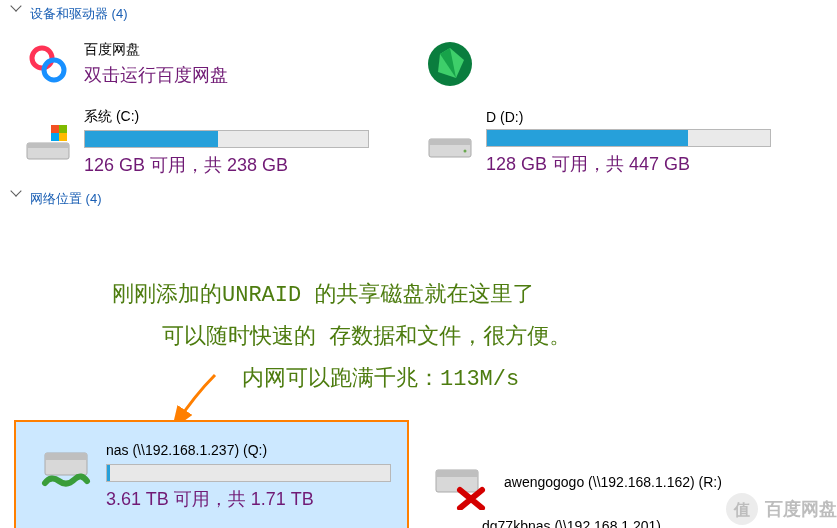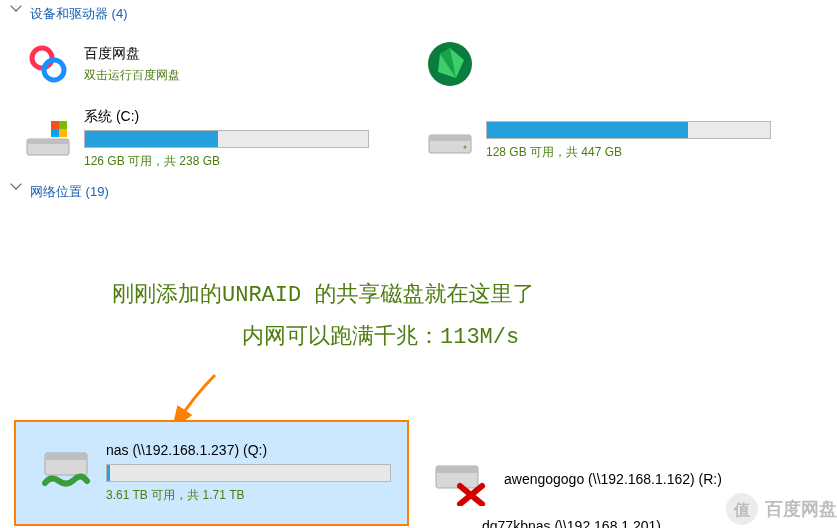--- a/index.html
+++ b/index.html
@@ -45,21 +45,21 @@
     .icon-box {
       width: 56px;
       height: 56px;
       display: flex;
       align-items: center;
       justify-content: center;
       flex-shrink: 0;
     }
     .item-text { flex: 1; }
     .item-title { color: #000; font-size: 14px; margin-bottom: 4px; }
-    .item-sub { color: #4d7c0f; font-size: 12px; }
+    .item-sub { color: #701a75; font-size: 18px; }
     .drive-bar {
       width: 285px;
       height: 18px;
       border: 1px solid #b8b8b8;
       background: #eaeaea;
       margin: 4px 0 5px 0;
       position: relative;
     }
     .drive-fill {
       height: 100%;
@@ -186,35 +186,37 @@
   </div>
   <div class="item">
     <div class="icon-box">
       <svg width="54" height="44" viewBox="0 0 54 44">
         <rect x="6" y="18" width="42" height="18" rx="2" fill="#d8d8d8" stroke="#aaa"></rect>
         <rect x="6" y="18" width="42" height="6" fill="#bfbfbf"></rect>
         <circle cx="42" cy="30" r="1.5" fill="#6aa84f"></circle>
       </svg>
     </div>
     <div class="item-text">
+      <div class="item-title">D (D:)</div>
       <div class="drive-bar">
         <div class="drive-fill" style="width:71%"></div>
       </div>
       <div class="item-sub">128 GB 可用，共 447 GB</div>
     </div>
   </div>
 </div>
 
 <div class="section-header">
   <span class="chevron"></span>
-  <span>网络位置 (19)</span>
+  <span>网络位置 (4)</span>
 </div>
 
 <div class="annotation" style="top:275px; left:112px;">
   <div>刚刚添加的UNRAID 的共享磁盘就在这里了</div>
+  <div style="padding-left:50px">可以随时快速的 存数据和文件，很方便。</div>
   <div style="padding-left:130px">内网可以跑满千兆：113M/s</div>
 </div>
 
 <svg class="arrow-svg" style="top:370px; left:155px;" width="80" height="70">
   <defs>
     <marker id="ah" markerWidth="10" markerHeight="10" refX="6" refY="3" orient="auto">
       <path d="M0,0 L8,3 L0,6 Z" fill="#ff7f00"></path>
     </marker>
   </defs>
   <path d="M60,5 Q40,25 20,55" stroke="#ff7f00" stroke-width="3" fill="none" marker-end="url(#ah)"></path>

